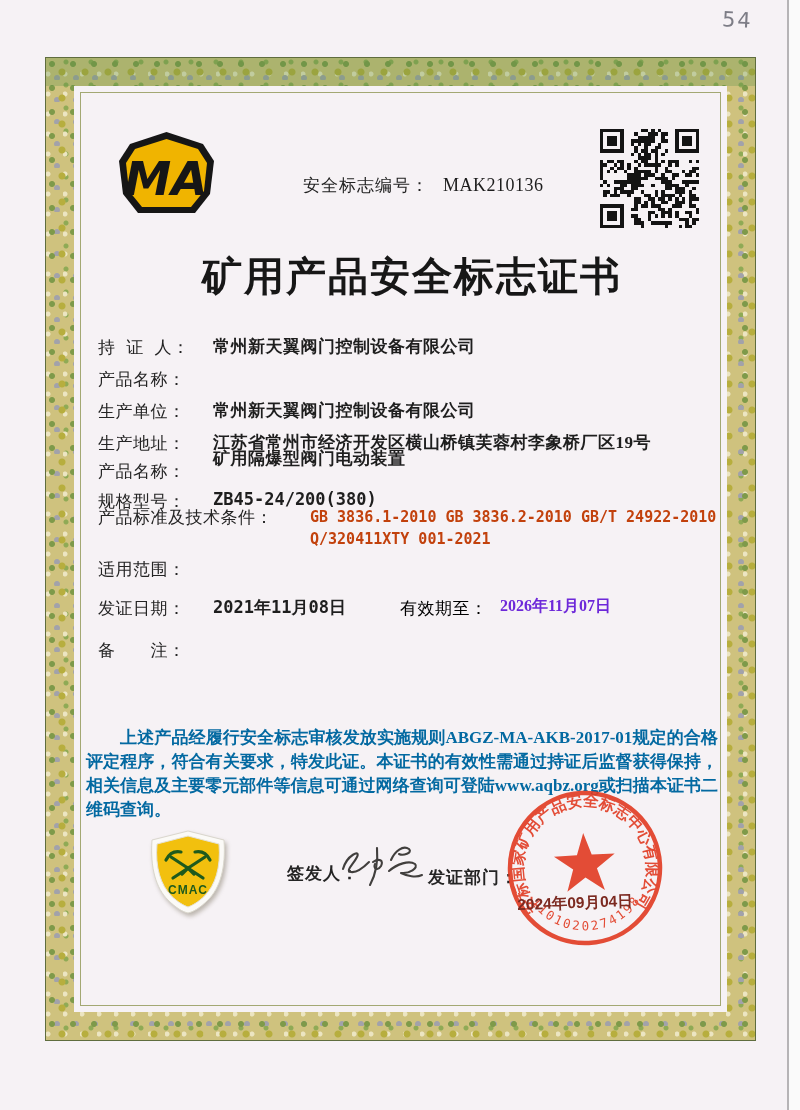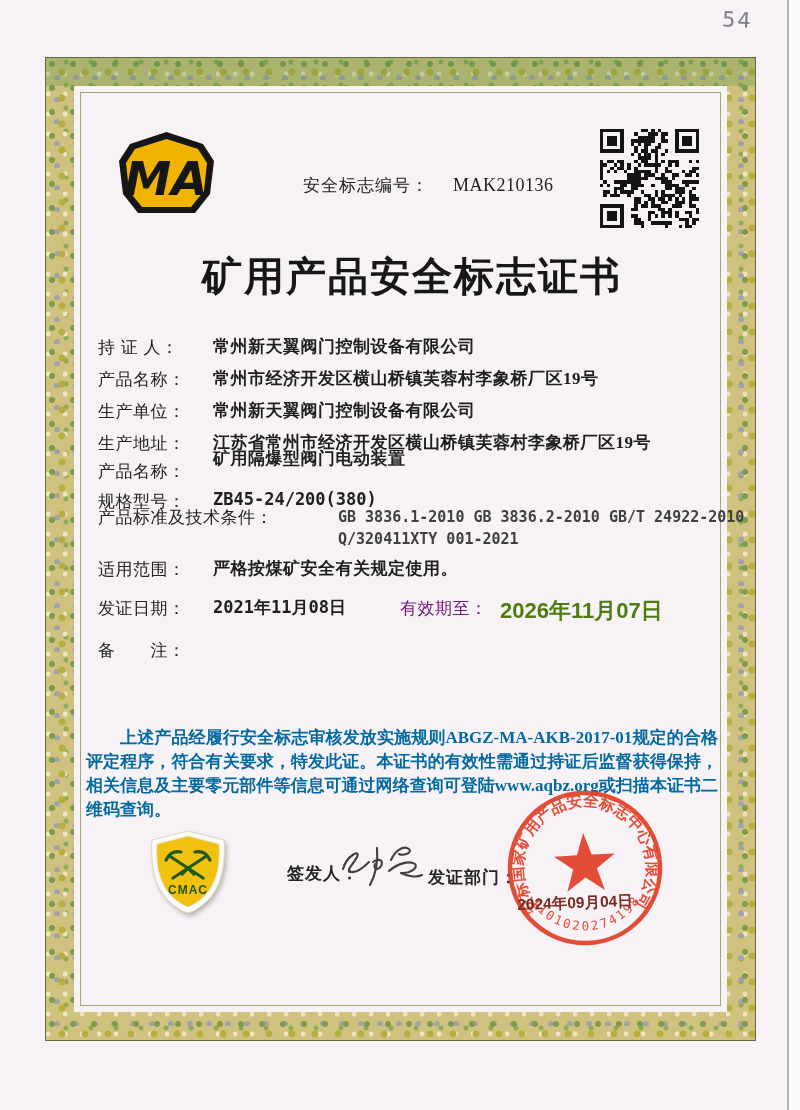--- a/index.html
+++ b/index.html
@@ -38,45 +38,45 @@
     background:#f6f2f5;
   }
   .frame-line{
     position:absolute; left:34px; top:34px; right:34px; bottom:34px;
     border:1px solid #a3a873; pointer-events:none;
   }
   
   .ma-logo{position:absolute; left:115px; top:131px;}
   .markno{position:absolute; left:303px; top:174px; white-space:nowrap;}
   .markno .lbl{font-family:"Liberation Serif", serif; font-size:17px; letter-spacing:1px; color:#222;}
-  .markno .val{font-family:"Liberation Serif", serif; font-size:18px; margin-left:24px; letter-spacing:.5px; color:#1d1d1d;}
+  .markno .val{font-family:"Liberation Serif", serif; font-size:18px; margin-left:14px; letter-spacing:.5px; color:#1d1d1d;}
   .qr{position:absolute; left:598px; top:129px;}
   .title{
     position:absolute; left:0; top:249px; width:800px; text-align:center;
     font-family:"Liberation Serif", serif; font-weight:700; font-size:40px;
     letter-spacing:2px; color:#171717; transform:translateX(12px);
   }
   
   .flabel{
     position:absolute; left:98px; font-size:17px; letter-spacing:.5px;
-    font-family:Liberation Sans, sans-serif; color:#242424; white-space:nowrap;
+    font-family:Liberation Mono, monospace; color:#242424; white-space:nowrap;
   }
   .fvalue{
     position:absolute; left:213px; font-size:17px; font-weight:700; letter-spacing:.5px;
     font-family:"Liberation Serif", serif; color:#1e1e1e; white-space:nowrap;
   }
   .fvalue.mono{font-family:"DejaVu Sans Mono", monospace; letter-spacing:0;}
   .standards-value{
     position:absolute; left:310px; top:506px; width:47.4ch;
     font-family:"DejaVu Sans Mono", monospace; font-size:15px; line-height:22px;
-    font-weight:700; color:#404040; word-break:break-all; white-space:normal;margin-left:28px;
-  }
-  .flabel2{position:absolute; left:400px; font-size:17px; letter-spacing:.5px; white-space:nowrap; color:#701a75;}
-  .fvalue2{position:absolute; left:500px; font-size:22px; font-weight:700; white-space:nowrap;
-    font-family:Liberation Sans, sans-serif; color:#4d7c0f;}
+    font-weight:700; color:#c2410c; word-break:break-all; white-space:normal;
+  }
+  .flabel2{position:absolute; left:400px; font-size:17px; letter-spacing:.5px; white-space:nowrap; color:#000000;}
+  .fvalue2{position:absolute; left:500px; font-size:16px; font-weight:700; white-space:nowrap;
+    font-family:Liberation Serif, serif; color:#6d28d9;}
   
   .statement{
     position:absolute; left:86px; top:726px; width:632px;
     font-family:"Liberation Serif", serif; font-weight:700;
     font-size:17px; line-height:24px; text-align:justify; text-indent:2em; color:#0369a1;
   }
   
   .cmac{position:absolute; left:147px; top:830px; filter:drop-shadow(2px 3px 2px rgba(120,110,90,.45));}
   .signer-label{position:absolute; left:277px; top:862px; font-size:17px; font-weight:700; letter-spacing:1px; color:#242424;margin-left:10px;}
   .signature{position:absolute; left:338px; top:838px;}
@@ -408,39 +408,37 @@
         <rect x="26" y="28" width="1" height="1"></rect>
       </g>
   </svg>
 
   <div class="title">矿用产品安全标志证书</div>
 
   <div class="flabel" style="top:336px">持 证 人：</div>
   <div class="fvalue" style="top:335px">常州新天翼阀门控制设备有限公司</div>
 
   <div class="flabel" style="top:368px">产品名称：</div>
-  <div class="fvalue" style="top:367px">常州市经济开发区横山桥镇芙蓉村李象桥厂区19号</div>
 
   <div class="flabel" style="top:400px">生产单位：</div>
   <div class="fvalue" style="top:399px">常州新天翼阀门控制设备有限公司</div>
 
   <div class="flabel" style="top:432px">生产地址：</div>
   <div class="fvalue" style="top:431px">江苏省常州市经济开发区横山桥镇芙蓉村李象桥厂区19号</div>
 
   <div class="flabel" style="top:460px">产品名称：</div>
   <div class="fvalue" style="top:447px">矿用隔爆型阀门电动装置</div>
 
   <div class="flabel" style="top:490px">规格型号：</div>
   <div class="fvalue mono" style="top:489px">ZB45-24/200(380)</div>
 
   <div class="flabel" style="top:506px">产品标准及技术条件：</div>
   <div class="standards-value">GB 3836.1-2010 GB 3836.2-2010 GB/T 24922-2010 Q/320411XTY 001-2021</div>
 
   <div class="flabel" style="top:558px">适用范围：</div>
-  <div class="fvalue" style="top:557px">严格按煤矿安全有关规定使用。</div>
 
   <div class="flabel" style="top:597px">发证日期：</div>
   <div class="fvalue mono" style="top:596px">2021年11月08日</div>
   <div class="flabel2" style="top:597px">有效期至：</div>
   <div class="fvalue2" style="top:596px">2026年11月07日</div>
 
   <div class="flabel" style="top:639px">备　　注：</div>
 
   <div class="statement">上述产品经履行安全标志审核发放实施规则ABGZ-MA-AKB-2017-01规定的合格评定程序，符合有关要求，特发此证。本证书的有效性需通过持证后监督获得保持，相关信息及主要零元部件等信息可通过网络查询可登陆www.aqbz.org或扫描本证书二维码查询。</div>
 

